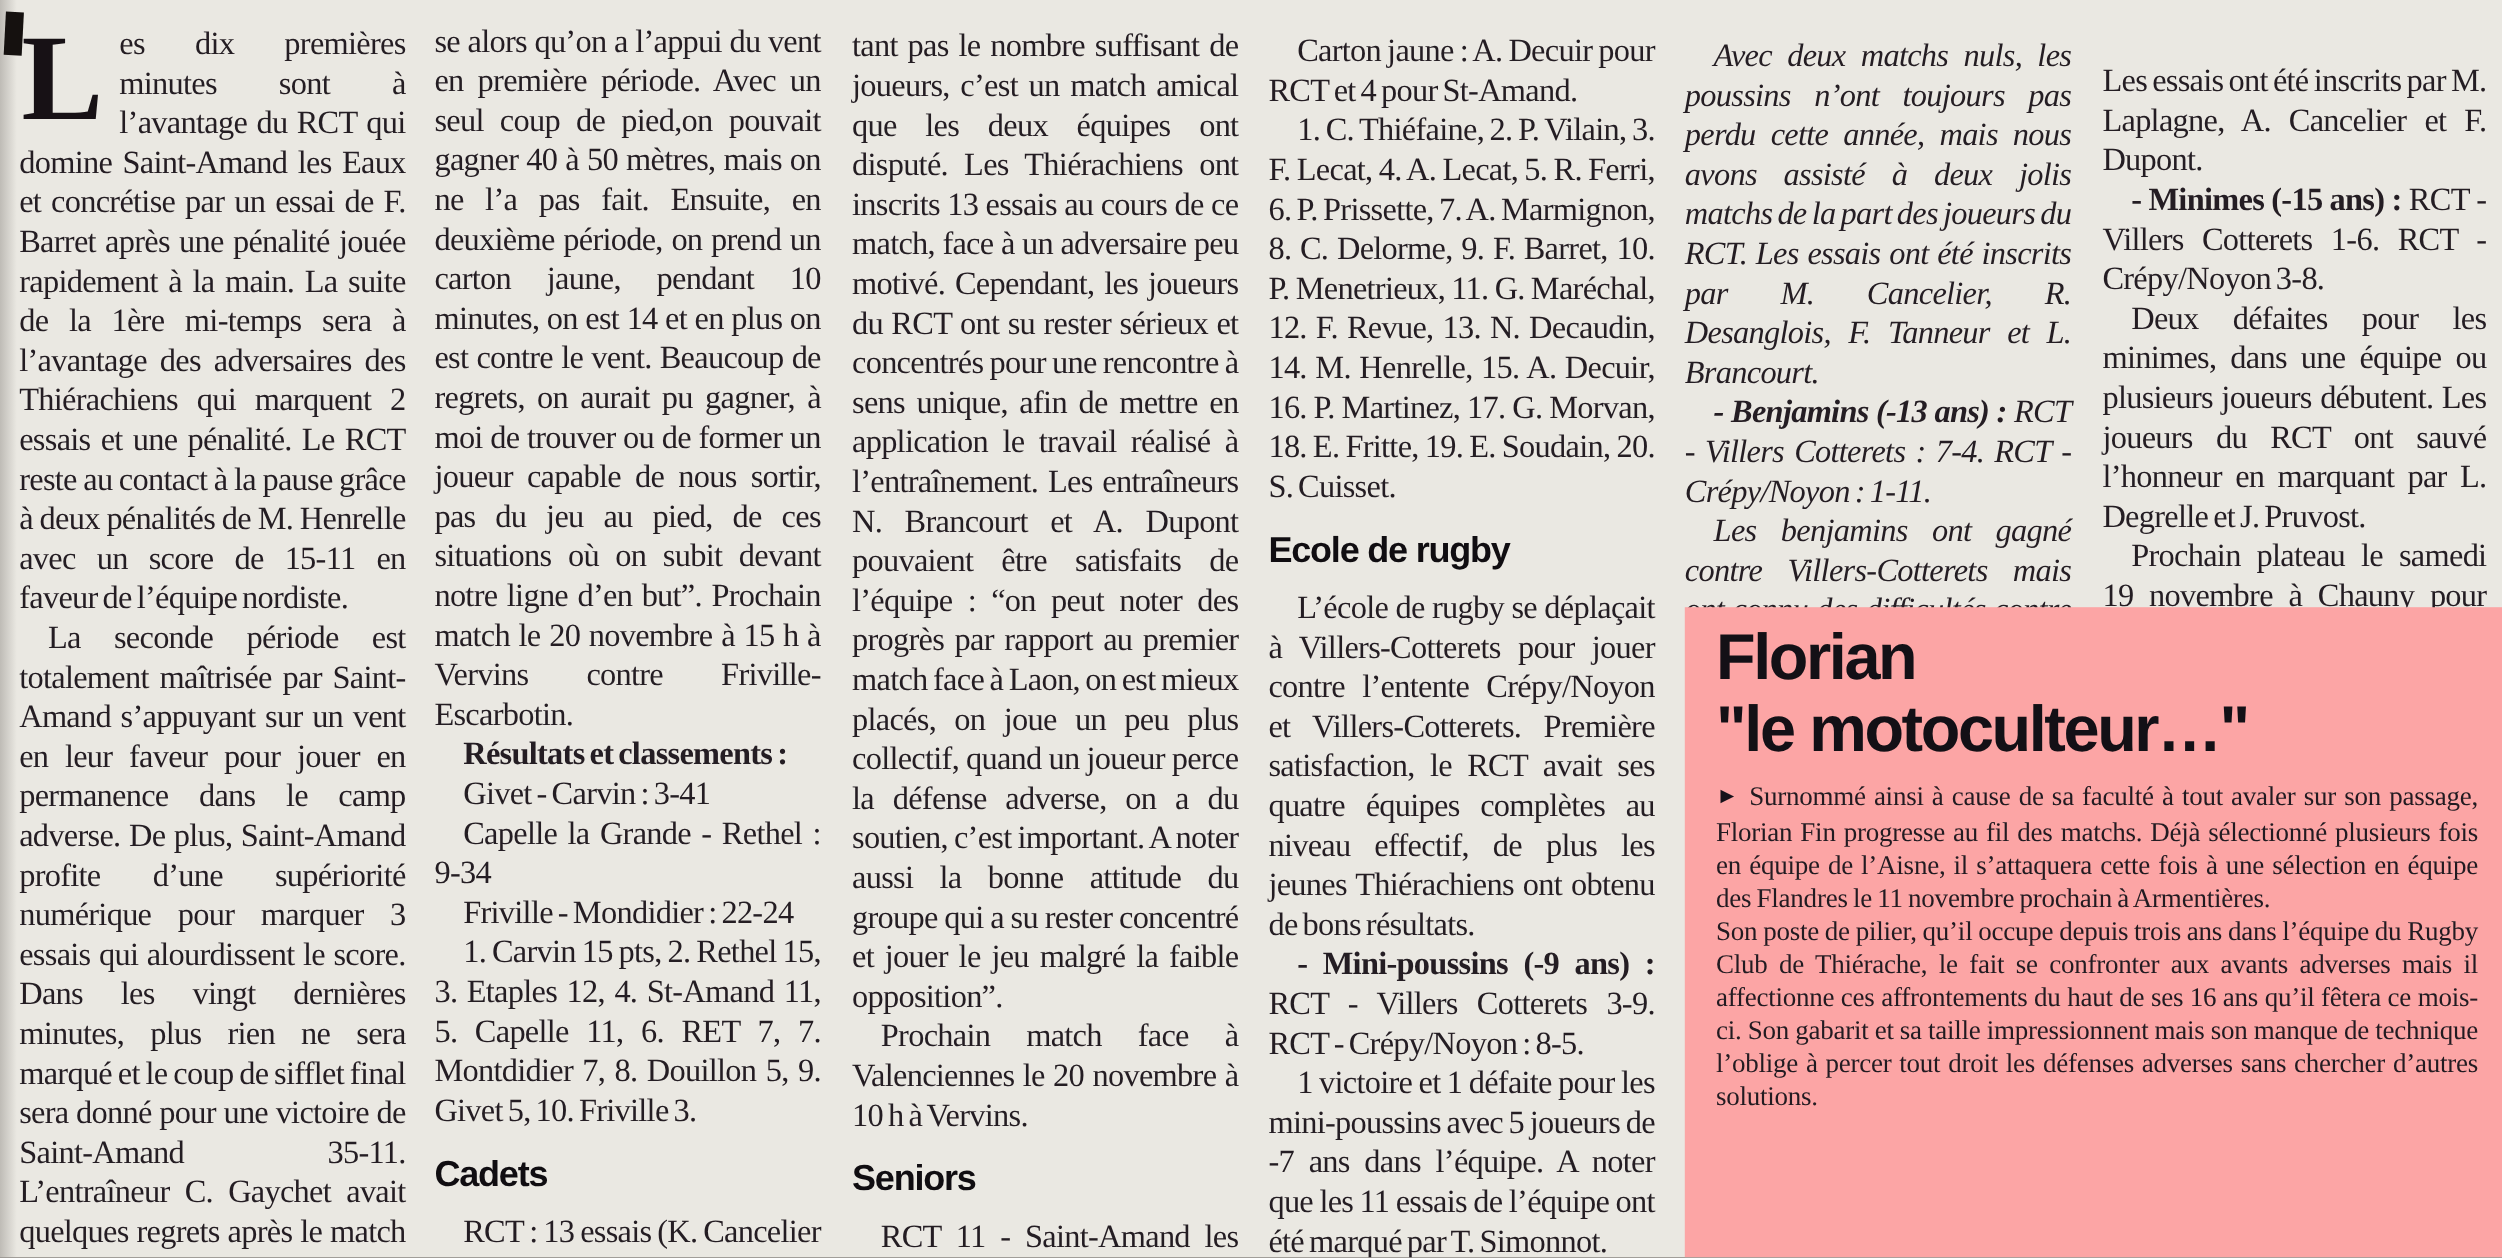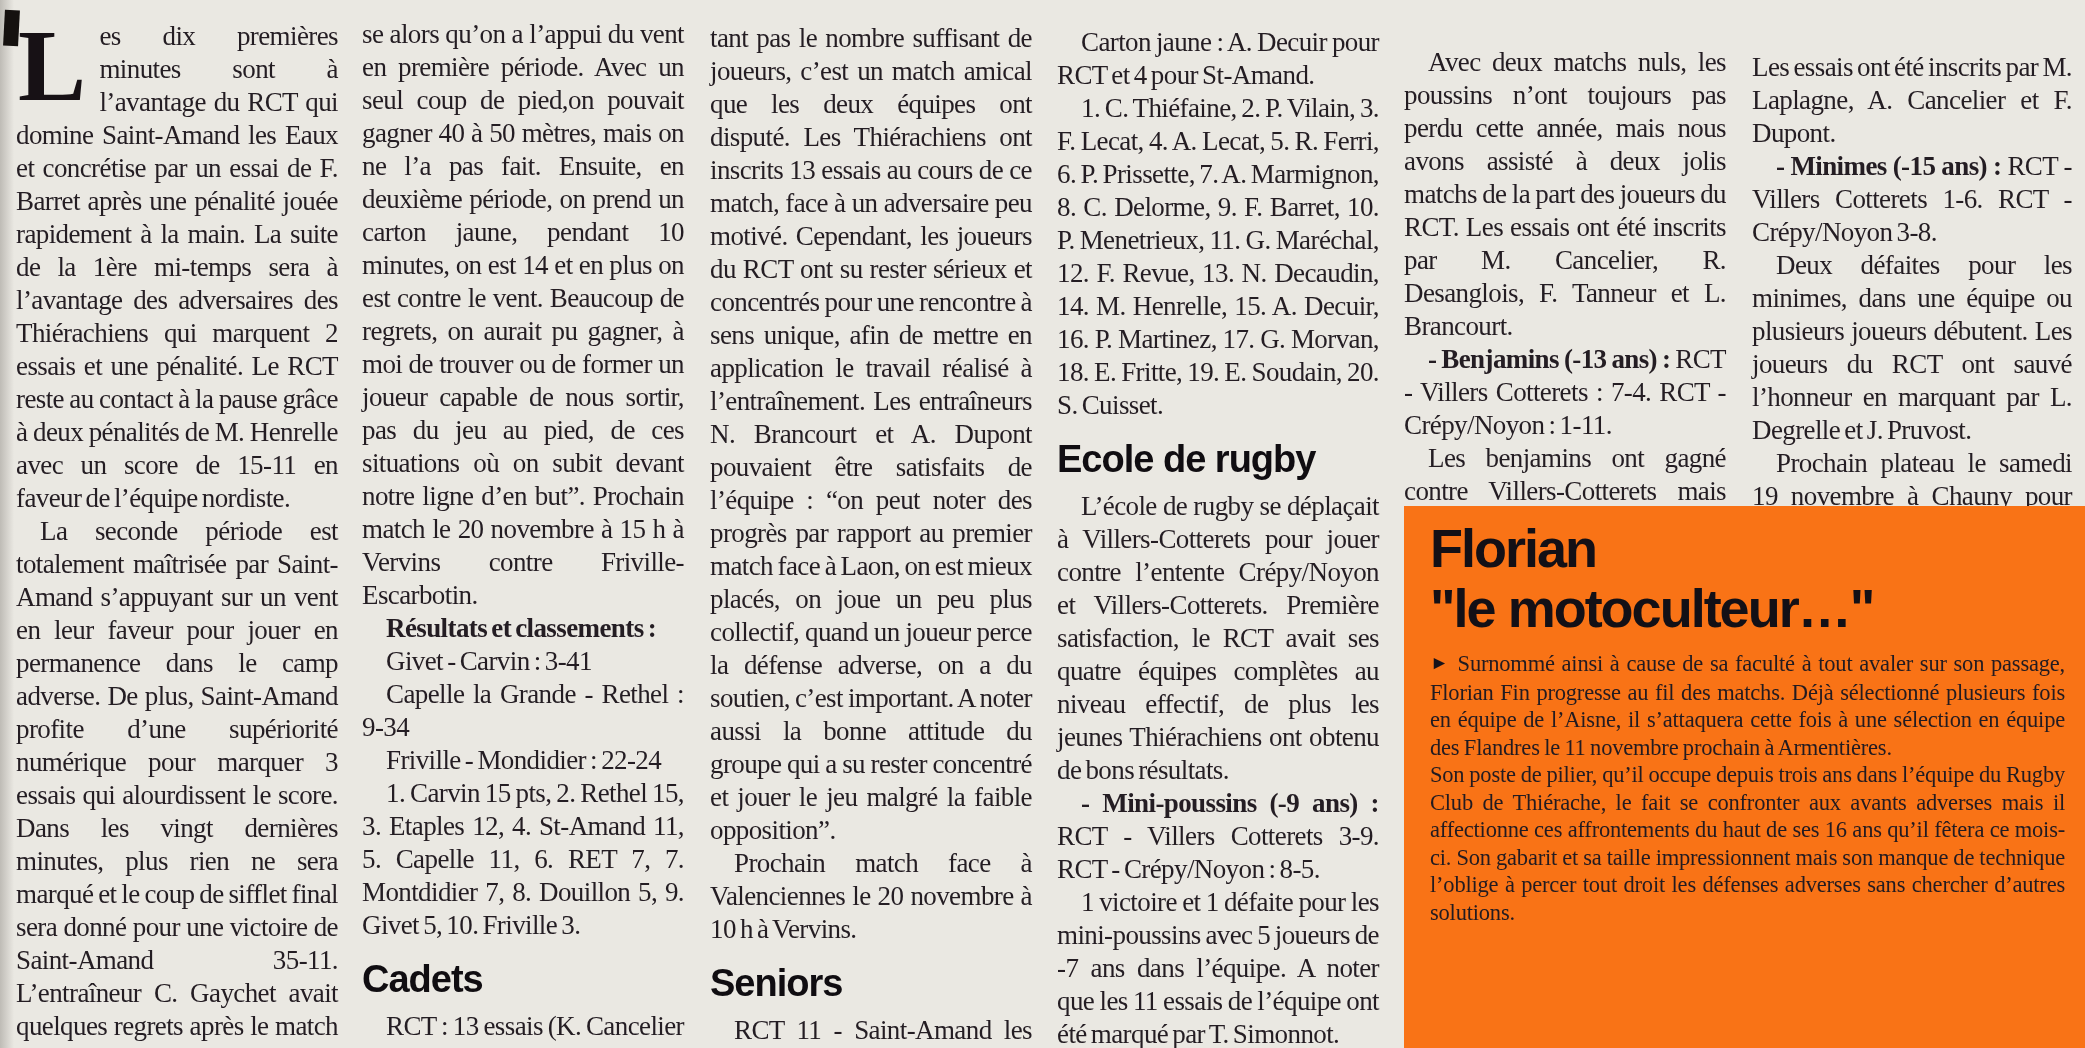--- a/index.html
+++ b/index.html
@@ -19,53 +19,53 @@
     position:absolute;left:4px;top:10px;width:15px;height:36px;
     background:#15110f;transform:rotate(3deg);
   }
   .col{
     position:absolute;top:0;width:322px;
   }
   #c1{left:16px;padding-top:20px;}
   #c2{left:362px;padding-top:18px;}
   #c3{left:710px;padding-top:22px;}
   #c4{left:1057px;padding-top:26px;}
-  #c5{left:1404px;padding-top:46px;}
+  #c5{left:1404px;padding-top:30px;font-style:italic;}
   #c6{left:1752px;padding-top:51px;width:320px;}
   .col p{
     margin:0;
     font-size:27px;line-height:33px;
     text-align:justify;
     letter-spacing:-0.6px;word-spacing:-2px;
   }
   .ind{text-indent:24px;}
   .it{}
   .bd{font-weight:bold;}
   h2{
     font-family:"Liberation Sans", sans-serif;
     font-weight:bold;
-    font-size:38px;line-height:42px;
+    font-size:30px;line-height:42px;
     letter-spacing:-1px;
     color:#100d11;
     margin:16px 0 10px 0;
   }
   .dropcap{
     float:left;
     font-family:"Liberation Serif", serif;
     font-weight:bold;
     font-size:102px;line-height:80px;
     padding:6px 14px 0 2px;
     color:#171115;
   }
   .florian{
     position:absolute;
     left:1404px;top:506px;
     width:681px;height:542px;
     box-sizing:border-box;
-    background:#f97316;
+    background:#fca5a5;
     padding:10px 20px 0 26px;
   }
   .florian h1{
     font-family:"Liberation Sans", sans-serif;
     font-weight:bold;
     font-size:54px;line-height:60px;
     letter-spacing:-2px;
     color:#131016;
     margin:2px 0 12px 0;
   }

